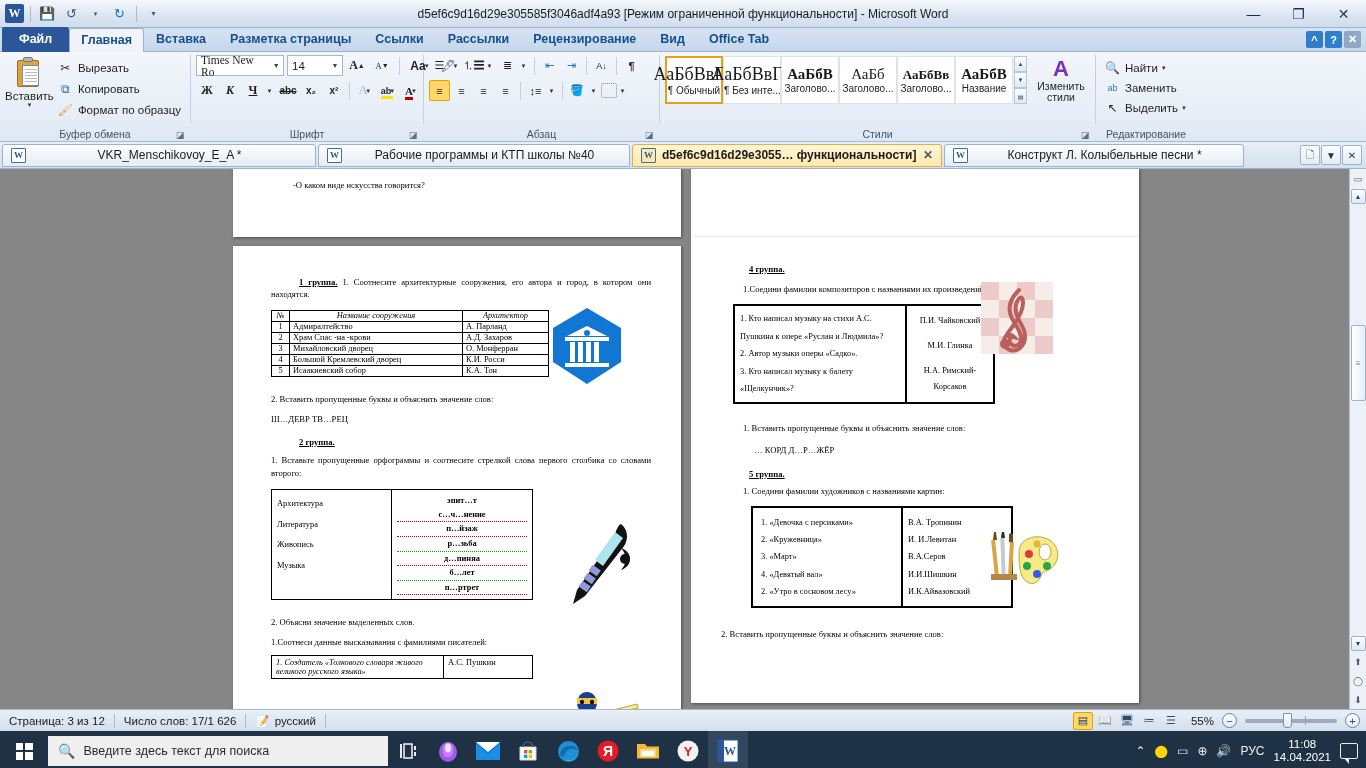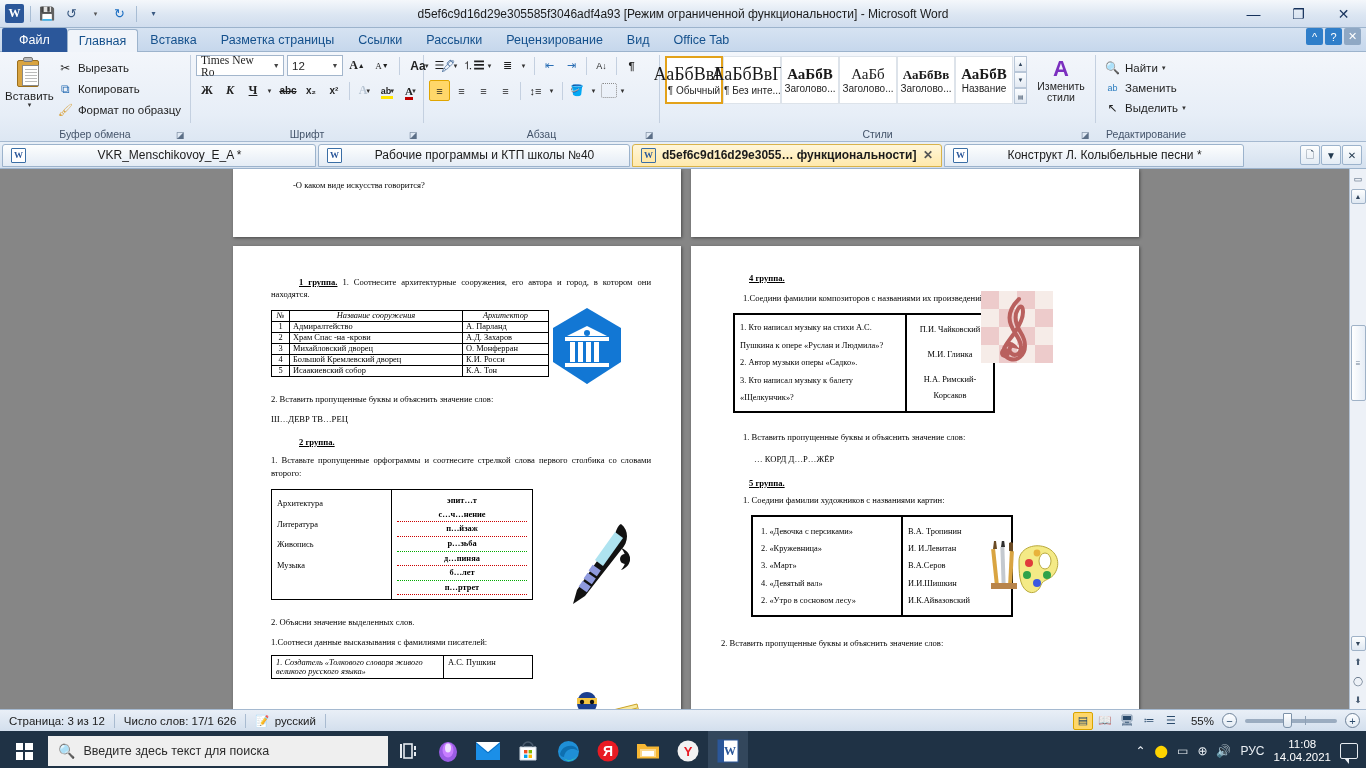--- a/index.html
+++ b/index.html
@@ -37,22 +37,23 @@
   }
   .wincontrols { margin-left:auto; display:flex; height:100%; }
   .wincontrols div {
     width:45px; display:flex; align-items:center; justify-content:center;
     font-size:14px; color:#16325c;
   }
 
   
   .ribbon-tabs {
     height: 24px; background: linear-gradient(#d6e3f2,#c6d7ec);
-    display:flex; align-items:flex-start; position:relative;
+    display:flex; align-items:center; position:relative;
     border-bottom:1px solid #9cb3cc;
+    font-weight:bold;
   }
   .rtab {
     padding: 3px 11px 4px; font-size:12.5px; color:#14508c; line-height:17px;
     border:1px solid transparent; border-bottom:none;
     border-radius:3px 3px 0 0;
   }
   .rtab.file {
     background:#2b579a; color:#fff; margin-left:2px; padding:3px 16px 4px;
     border-radius:2px 2px 0 0;
   }
@@ -396,21 +397,21 @@
   <div class="group-divider"></div>
 
   <div class="group g-font">
     <div class="group-body" style="flex-direction:column;">
       <div class="fontrow1">
         <div class="combo fname">
           <span>Times New Ro</span>
           <span class="carat">▼</span>
         </div>
         <div class="combo fsize">
-          <span>12</span>
+          <span>14</span>
           <span class="carat">▼</span>
         </div>
         <div class="ibtn">
             <b style="font-family:'Liberation Serif',serif;">A</b>
             <span style="font-size:7px;">▲</span>
           </div>
         <div class="ibtn">
             <span style="font-family:'Liberation Serif',serif;font-size:9px;">A</span>
             <span style="font-size:7px;">▼</span>
           </div>
@@ -735,21 +736,21 @@
                 <circle cx="19" cy="16" r="2.2" fill="#111"></circle>
                 <circle cx="29" cy="16" r="2.2" fill="#111"></circle>
                 <path d="M42 26 L74 18 L78 34 L46 42 Z" fill="#f7e9a0" stroke="#c9a227"></path>
                 <path d="M44 30 L74 22" stroke="#c9a227" fill="none"></path>
               </svg>
             </div>
           </div>
         </div>
       </div>
 
-      <div style="display:flex;flex-direction:column;gap:9px;">
+      <div style="display:flex;flex-direction:column;">
         <div class="page p1"></div>
         <div class="page p2">
           <div class="pagepad right">
             <div class="dp u">4 группа.</div>
             <div class="dp" style="margin-top:8px;padding-left:22px;">1.Соедини  фамилии композиторов  с названиями  их произведений:</div>
 
             <table class="doctbl" style="margin-top:8px;width:262px;margin-left:12px;border-width:2px;">
               <tbody>
                   <tr>
                 <td style="width:172px;vertical-align:top;padding:4px 5px;line-height:2.1;border-width:2px;">

